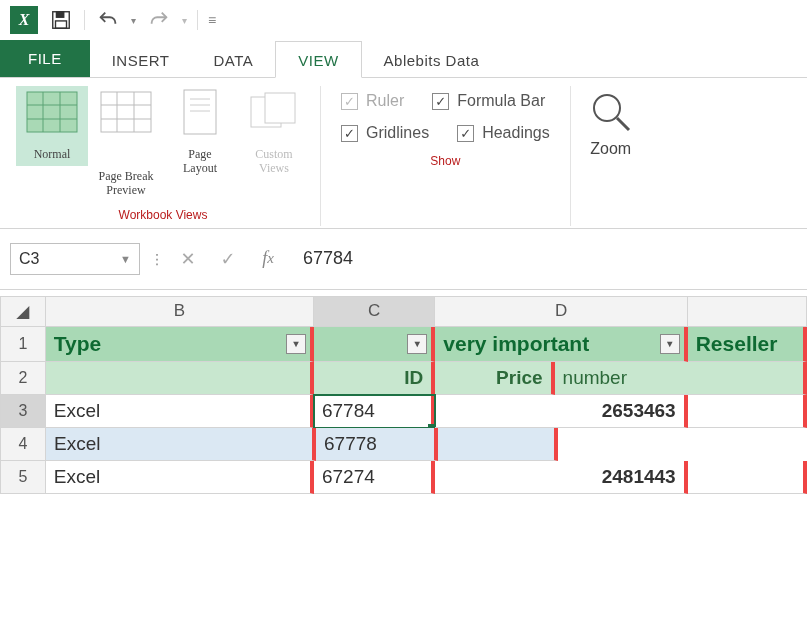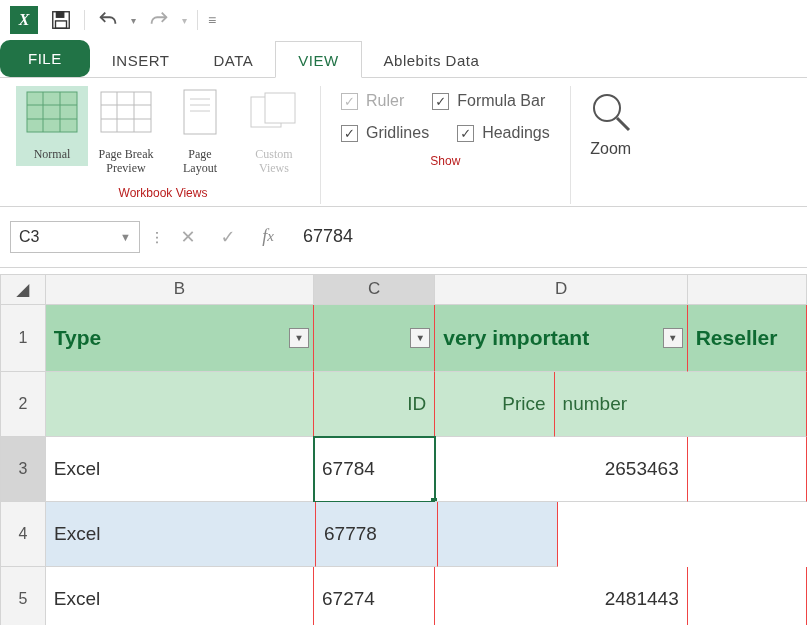--- a/index.html
+++ b/index.html
@@ -9,21 +9,21 @@
 .qat { display: flex; align-items: center; gap: 10px; padding: 6px 10px; background: #fff; }
 .excel-logo { width: 28px; height: 28px; background: #217346; display: flex; align-items: center; justify-content: center; color: #fff; font-weight: bold; font-size: 16px; position: relative; }
 .excel-logo::before { content: "X"; font-family: Georgia, serif; font-style: italic; }
 .qat-icon { width: 26px; height: 26px; display: flex; align-items: center; justify-content: center; color: #666; cursor: pointer; }
 .qat-icon svg { width: 22px; height: 22px; }
 .qat-sep { width: 1px; height: 20px; background: #ddd; }
 
 
 .tabs { display: flex; align-items: flex-end; background: #fff; border-bottom: 1px solid #d4d4d4; padding-left: 0; }
 .tab { padding: 10px 22px 8px; color: #444; text-transform: uppercase; letter-spacing: 0.5px; font-size: 15px; cursor: pointer; }
-.tab.file { background: #217346; color: #fff; padding: 10px 28px; border-radius: 10px; }
+.tab.file { background: #217346; color: #fff; padding: 10px 28px; }
 .tab.active { border: 1px solid #d4d4d4; border-bottom: 1px solid #fff; margin-bottom: -1px; background: #fff; color: #217346; }
 .tab.noupper { text-transform: none; }
 
 
 .ribbon { display: flex; background: #fff; border-bottom: 1px solid #d4d4d4; padding: 8px 6px 2px; }
 .group { display: flex; flex-direction: column; align-items: center; padding: 0 10px; border-right: 1px solid #e3e3e3; }
 .group:last-child { border-right: none; }
 .group-items { display: flex; gap: 2px; align-items: flex-start; }
 .big-btn { display: flex; flex-direction: column; align-items: center; gap: 14px; padding: 4px 6px; cursor: pointer; min-width: 72px; text-align: center; color: #444; font-size: 12px; line-height: 1.15; font-family: Liberation Serif, serif; }
 .big-btn.active { background: #c9e8d8; }
@@ -54,22 +54,22 @@
 .hdr-cell { border: 1px solid #d4d4d4; border-left: none; background: #f3f3f3; text-align: center; color: #555; padding: 4px 0; font-size: 17px; }
 .row-hdr { border: 1px solid #d4d4d4; border-top: none; background: #f3f3f3; text-align: center; color: #555; font-size: 16px; display:flex; align-items:center; justify-content:center; }
 .row-hdr.sel { background: #d5d5d5; }
 .hdr-cell.rh { width: 46px; border-left: 1px solid #d4d4d4; }
 .cw-b { width: 270px; }
 .cw-c { width: 122px; }
 .cw-d { width: 254px; }
 .cw-e { width: 120px; }
 
 .data-row { display: flex; align-items: stretch; }
-.cell { border-right: 1px solid #ef4444; border-bottom: 1px solid #d4d4d4; padding: 21px 8px; font-size: 19px; color: #333; display: flex; align-items: flex-start; position: relative; }
-.cell.num { justify-content: flex-end; }
+.cell { border-right: 4px solid #ef4444; border-bottom: 1px solid #d4d4d4; padding: 5px 8px; font-size: 19px; color: #333; display: flex; align-items: flex-start; position: relative; }
+.cell.num { justify-content: flex-end; font-weight: bold; }
 .t-header { background: #a9d9b5; color: #0e6a32; font-weight: bold; font-size: 21px; }
 .t-sub { background: #c8e7cf; color: #2c6a3a; }
 .t-blue { background: #dbe8f3; }
 .filter-btn { position: absolute; right: 4px; top: 50%; transform: translateY(-50%); width: 20px; height: 20px; border: 1px solid #8a8a8a; background: #f4f4f4; display: flex; align-items: center; justify-content: center; font-size: 10px; color: #555; cursor: pointer; }
 .selected-cell { outline: 2px solid #1e7145; outline-offset: -1px; }
 .fill-handle { position: absolute; right: -3px; bottom: -3px; width: 6px; height: 6px; background: #1e7145; }
 
 .col-sel { background: #d7d7d7 !important; }
 </style>
 </head>
@@ -129,21 +129,21 @@
       <div class="big-btn">
         <div class="ico">
           <svg width="52" height="42">
               <rect x="1" y="1" width="50" height="40" fill="#fff" stroke="#bbb"></rect>
               <line x1="17" y1="1" x2="17" y2="41" stroke="#bbb"></line>
               <line x1="34" y1="1" x2="34" y2="41" stroke="#bbb"></line>
               <line x1="1" y1="14" x2="51" y2="14" stroke="#bbb"></line>
               <line x1="1" y1="28" x2="51" y2="28" stroke="#bbb"></line>
             </svg>
         </div>
-        <span style="white-space:pre-line;">Page Break
+        <span style="white-space:pre-line;margin-top:22px;">Page Break
 Preview</span>
       </div>
       <div class="big-btn">
         <div class="ico">
           <svg width="40" height="46">
               <rect x="4" y="1" width="32" height="44" fill="#fff" stroke="#bbb"></rect>
               <line x1="10" y1="10" x2="30" y2="10" stroke="#ccc"></line>
               <line x1="10" y1="16" x2="30" y2="16" stroke="#ccc"></line>
               <line x1="10" y1="22" x2="30" y2="22" stroke="#ccc"></line>
             </svg>

